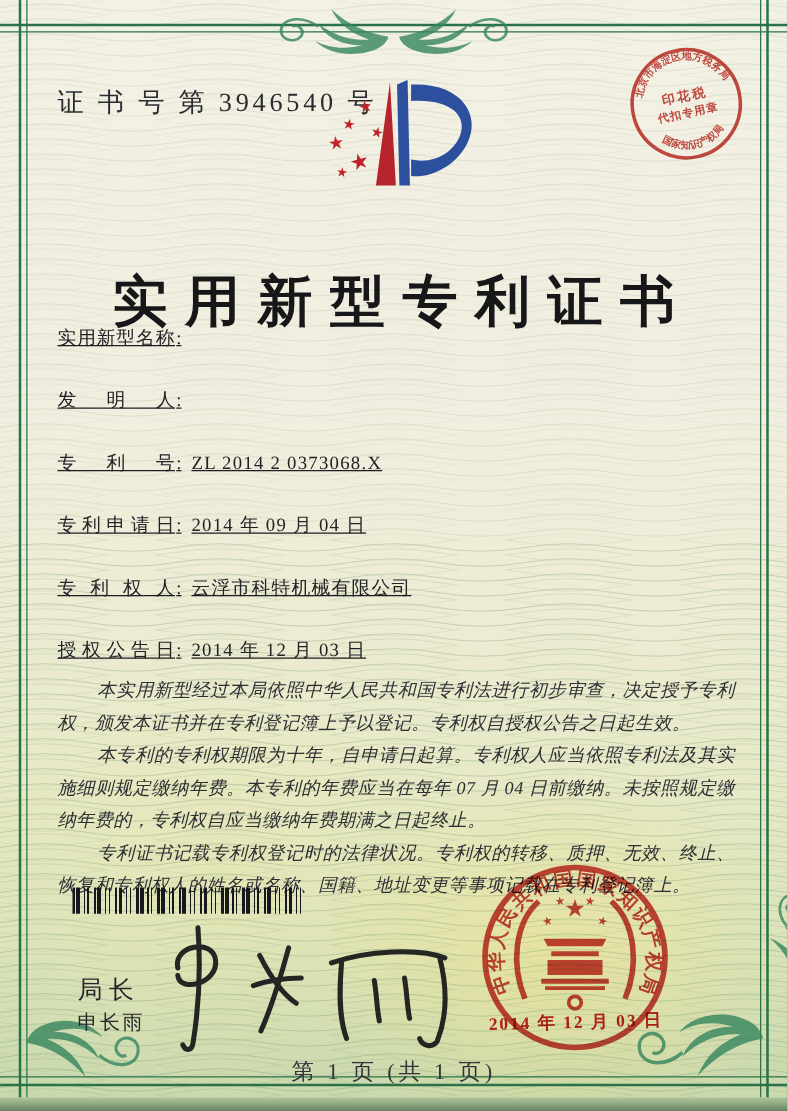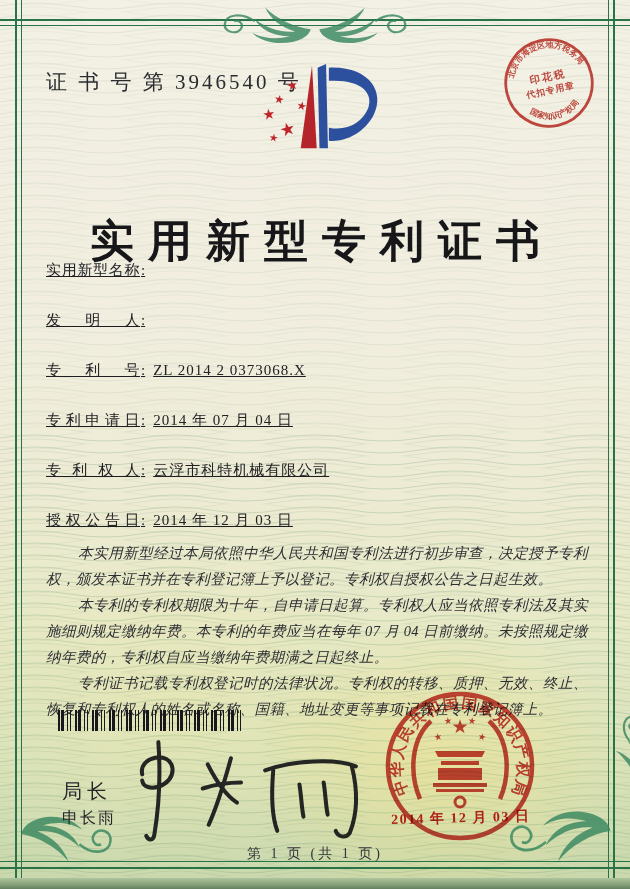--- a/index.html
+++ b/index.html
@@ -39,21 +39,21 @@
     background:repeating-linear-gradient(90deg,
       #17171c 0 2px,transparent 2px 3px,
       #17171c 3px 6px,transparent 6px 9px,
       #17171c 9px 10px,transparent 10px 12px,
       #17171c 12px 13px,transparent 13px 17px);}
   .office-seal{position:absolute;left:375px;top:681px;width:170px;height:170px;mix-blend-mode:multiply;opacity:.92;}
   .seal-date{position:absolute;left:391px;top:809px;width:160px;font-size:14px;letter-spacing:1.5px;color:#c9251d;font-weight:bold;transform:rotate(-1.5deg);mix-blend-mode:multiply;}
   .director-title{position:absolute;left:62px;top:778px;font-size:20px;letter-spacing:5px;color:#26262b;}
   .director-name{position:absolute;left:62px;top:808px;font-size:16px;letter-spacing:2px;color:#26262b;}
   .signature{position:absolute;left:112px;top:736px;mix-blend-mode:multiply;}
-  .page-footer{position:absolute;top:845px;left:0;width:100%;text-align:center;font-size:14px;letter-spacing:3px;color:#33333a;}
+  .page-footer{position:absolute;top:845px;left:0;width:100%;text-align:center;font-size:18px;letter-spacing:3px;color:#33333a;}
   .bottom-edge{position:absolute;left:0;right:0;bottom:0;height:11px;
     background:linear-gradient(180deg,#aec49c 0%,#88a47c 55%,#64805f 100%);}
 </style>
 </head>
 <body>
 
 <div class="page">
 
   <svg class="bg-waves" width="630" height="889" viewBox="0 0 630 889">
     <defs>
@@ -133,21 +133,21 @@
         <span class="f-sep">:</span>
     </div>
     <div class="field-row">
       <span class="f-label">专利号</span>
         <span class="f-sep">:</span>
       <span class="f-value">ZL 2014 2 0373068.X</span>
     </div>
     <div class="field-row">
       <span class="f-label">专利申请日</span>
         <span class="f-sep">:</span>
-      <span class="f-value">2014 年 07 月 04 日</span>
+      <span class="f-value">2014 年 09 月 04 日</span>
     </div>
     <div class="field-row">
       <span class="f-label">专利权人</span>
         <span class="f-sep">:</span>
       <span class="f-value">云浮市科特机械有限公司</span>
     </div>
     <div class="field-row">
       <span class="f-label">授权公告日</span>
         <span class="f-sep">:</span>
       <span class="f-value">2014 年 12 月 03 日</span>

